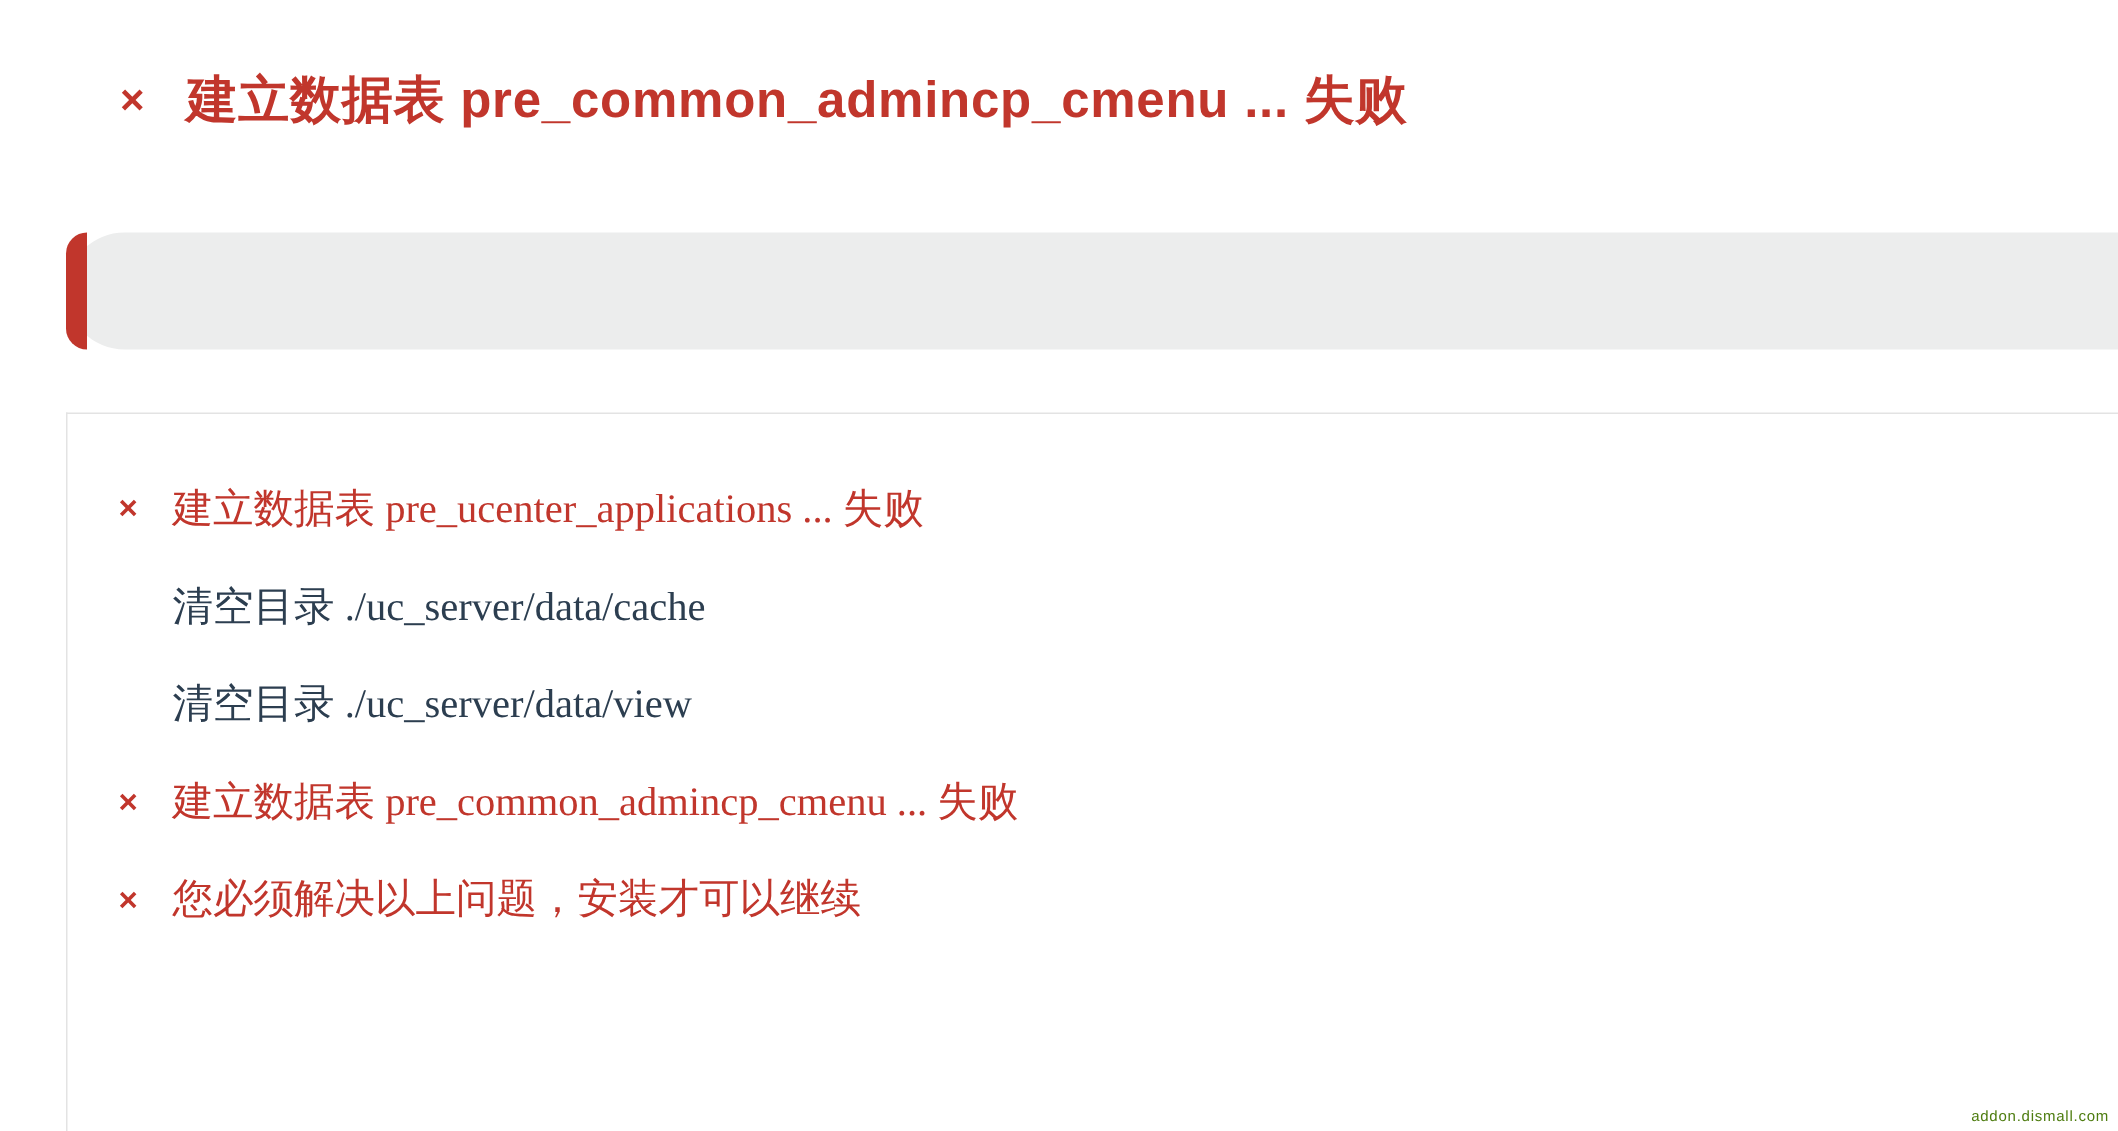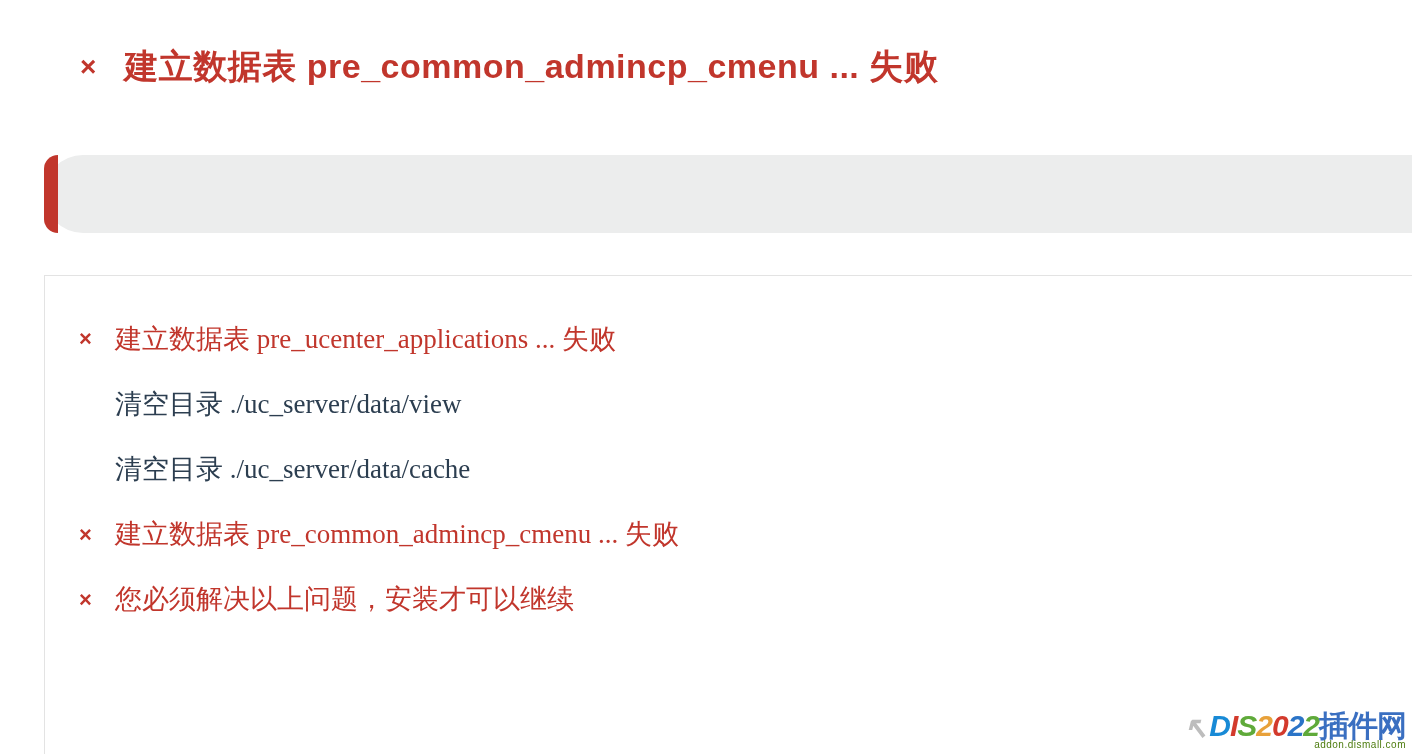--- a/index.html
+++ b/index.html
@@ -157,40 +157,37 @@
 
   <div class="log-panel">
 
     <div class="log-row error">
       <span class="row-x">×</span>
       <span class="row-text">建立数据表 pre_ucenter_applications ... 失败</span>
     </div>
 
     <div class="log-row info">
       <span class="row-spacer"></span>
-      <span class="row-text">清空目录 ./uc_server/data/view</span>
+      <span class="row-text">清空目录 ./uc_server/data/cache</span>
     </div>
 
     <div class="log-row info">
       <span class="row-spacer"></span>
-      <span class="row-text">清空目录 ./uc_server/data/cache</span>
+      <span class="row-text">清空目录 ./uc_server/data/view</span>
     </div>
 
     <div class="log-row error">
       <span class="row-x">×</span>
       <span class="row-text">建立数据表 pre_common_admincp_cmenu ... 失败</span>
     </div>
 
     <div class="log-row error">
       <span class="row-x">×</span>
       <span class="row-text">您必须解决以上问题，安装才可以继续</span>
     </div>
 
   </div>
 
   <div class="watermark">
-    <div class="wm-top">
-      <span class="wm-cursor">↖</span><span class="wm-d">D</span><span class="wm-i-red">I</span><span class="wm-green">S</span><span class="wm-yell">2</span><span class="wm-i-red">0</span><span class="wm-blue2">2</span><span class="wm-green">2</span><span class="wm-cn">插件网</span>
-    </div>
     <div class="wm-bottom">addon.dismall.com</div>
   </div>
 
 </div>
 
 </body></html>

